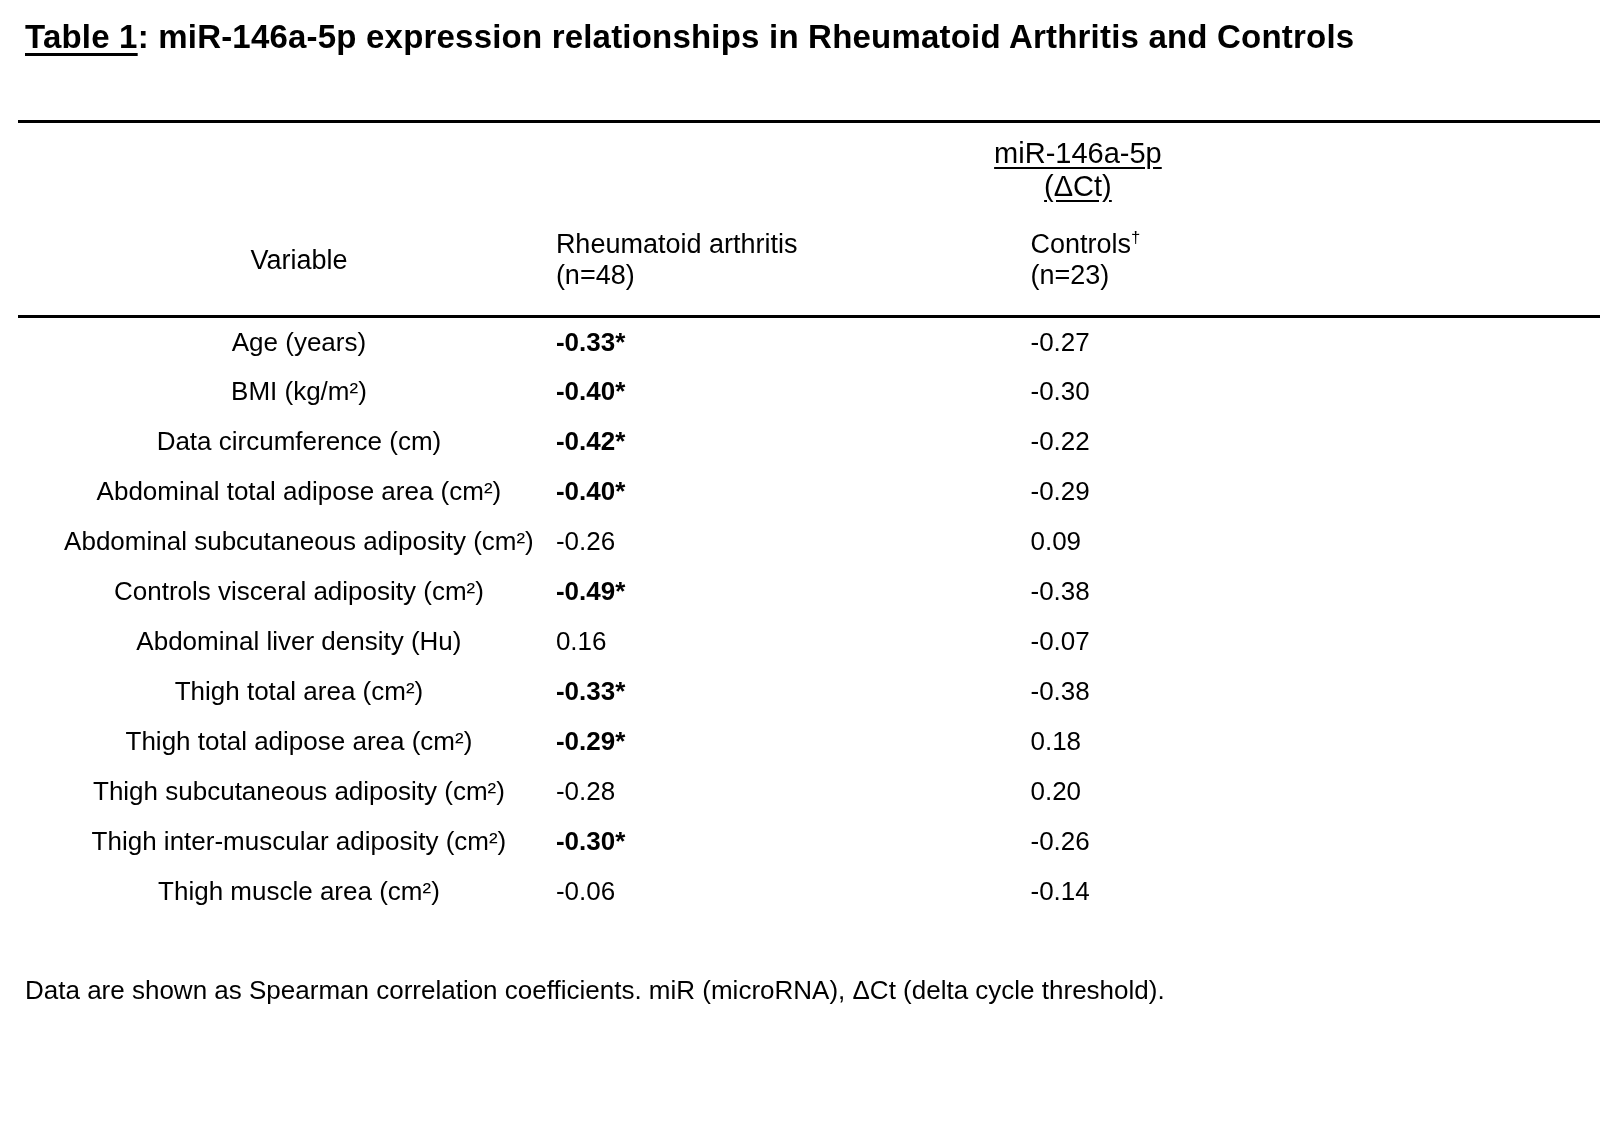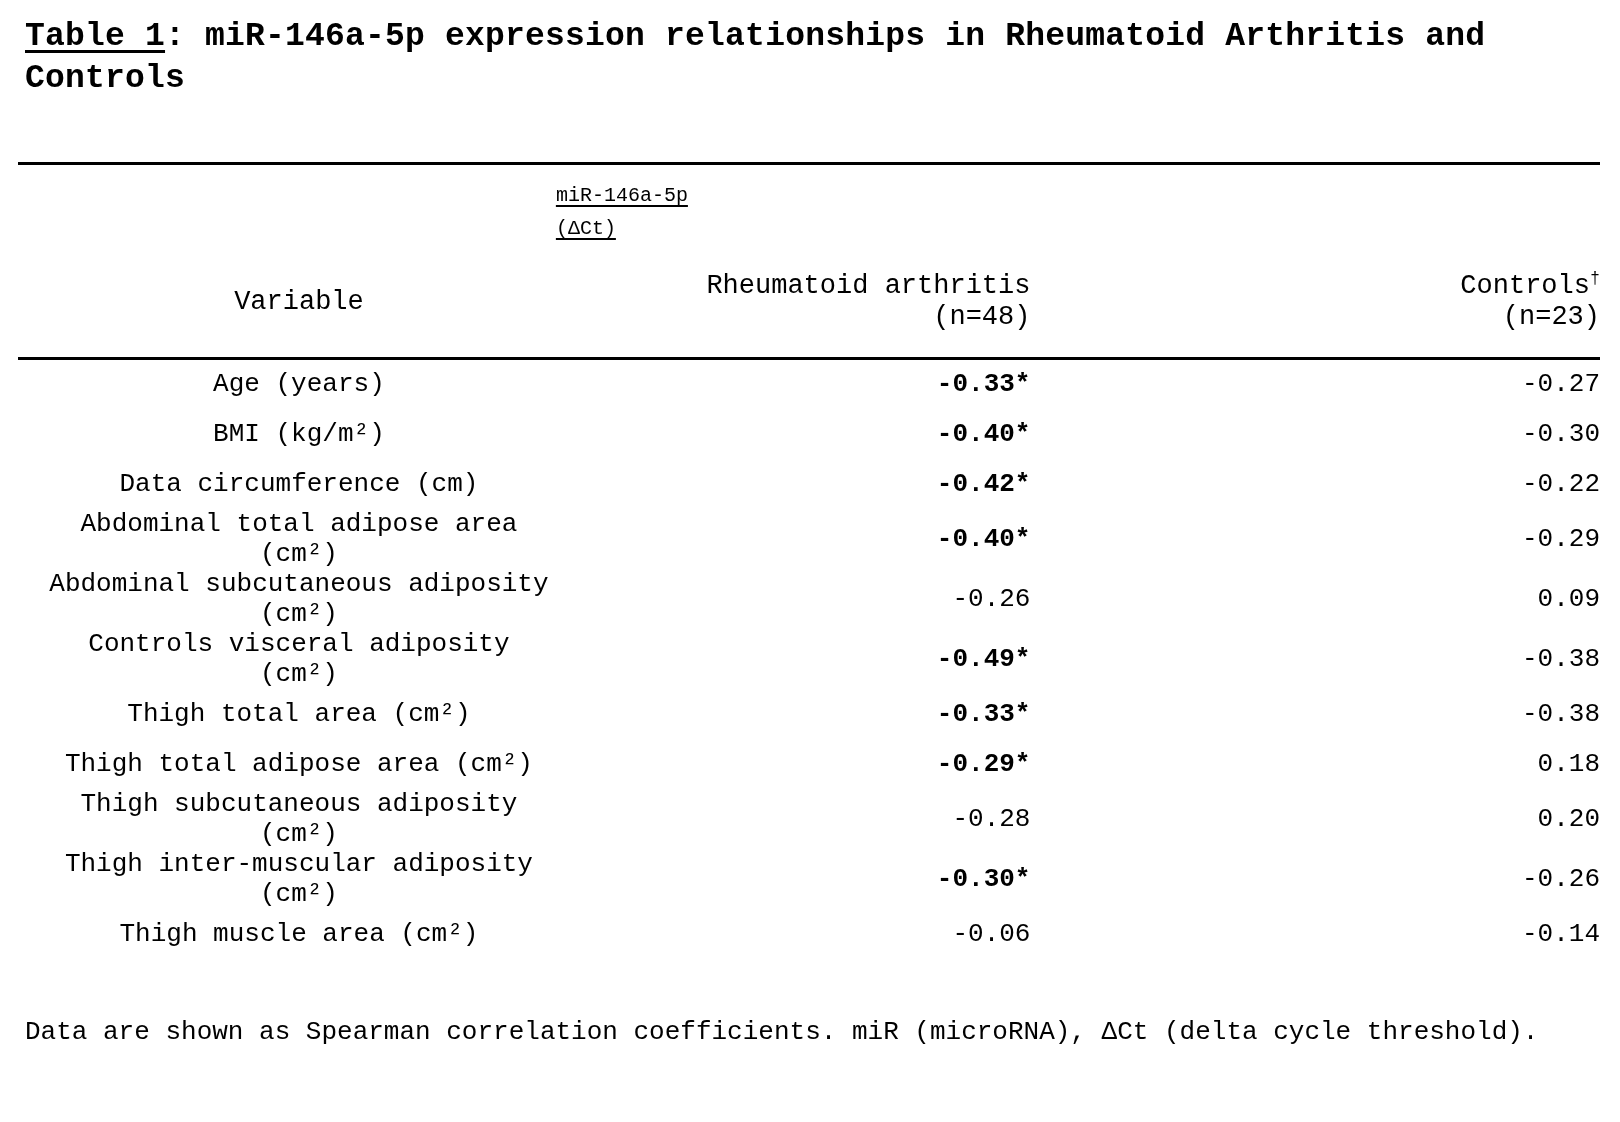--- a/index.html
+++ b/index.html
@@ -3,21 +3,21 @@
 <meta charset="utf-8">
 <style>
   * { margin: 0; padding: 0; box-sizing: border-box; }
   html, body { background: #ffffff; }
   .page {
     position: relative;
     width: 1620px;
     height: 1122px;
     background: #ffffff;
     color: #000000;
-    font-family: Liberation Mono, monospace;
+    font-family: Liberation Sans, sans-serif;
     overflow: hidden;
   }
   .title {
     padding: 16px 0 0 25px;
     font-size: 33px;
     font-weight: bold;
     line-height: 42px;
     letter-spacing: 0.2px;
   }
   .title .underlined { text-decoration: underline; text-underline-offset: 5px; }
@@ -26,28 +26,29 @@
     width: 1582px;
     border-collapse: collapse;
     border-top: 3px solid #000;
   }
   table.corr-table thead { border-bottom: 3px solid #000; }
   col.c1 { width: 34%; }
   col.c2 { width: 30%; }
   col.c3 { width: 36%; }
   td, th { font-weight: normal; vertical-align: middle; }
   .group-header-cell {
+    text-align: center;
     padding-top: 14px;
-    font-size: 20px;
+    font-size: 29px;
     line-height: 33px;
   }
   .group-header-cell .uline { text-decoration: underline; text-underline-offset: 4px; }
   .col-header-row td { padding-top: 26px; padding-bottom: 24px; font-size: 27px; line-height: 31px; }
   .var-col { text-align: center; padding-left: 24px; }
-  .center-col { text-align: right; }
+  .center-col { text-align: left; }
   tbody td { font-size: 26px; height: 50px; }
   tbody td.val {}
   .bold { font-weight: bold; }
   sup { font-size: 0.62em; vertical-align: super; line-height: 0; }
   .footnotes {
     margin: 56px 0 0 25px;
     font-size: 26px;
     line-height: 34px;
   }
 </style>
@@ -111,20 +112,25 @@
         <td class="var-col">Abdominal subcutaneous adiposity (cm²)</td>
         <td class="center-col val">-0.26</td>
         <td class="center-col val">0.09</td>
       </tr>
       <tr>
         <td class="var-col">Controls visceral adiposity (cm²)</td>
         <td class="center-col val bold">-0.49*</td>
         <td class="center-col val">-0.38</td>
       </tr>
       <tr>
+        <td class="var-col">Abdominal liver density (Hu)</td>
+        <td class="center-col val">0.16</td>
+        <td class="center-col val">-0.07</td>
+      </tr>
+      <tr>
         <td class="var-col">Thigh total area (cm²)</td>
         <td class="center-col val bold">-0.33*</td>
         <td class="center-col val">-0.38</td>
       </tr>
       <tr>
         <td class="var-col">Thigh total adipose area (cm²)</td>
         <td class="center-col val bold">-0.29*</td>
         <td class="center-col val">0.18</td>
       </tr>
       <tr>

